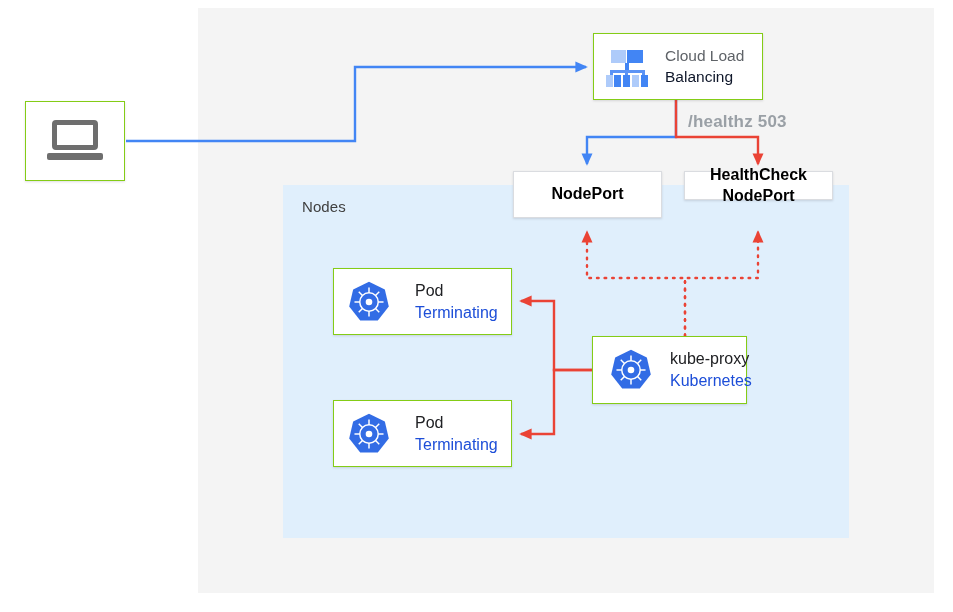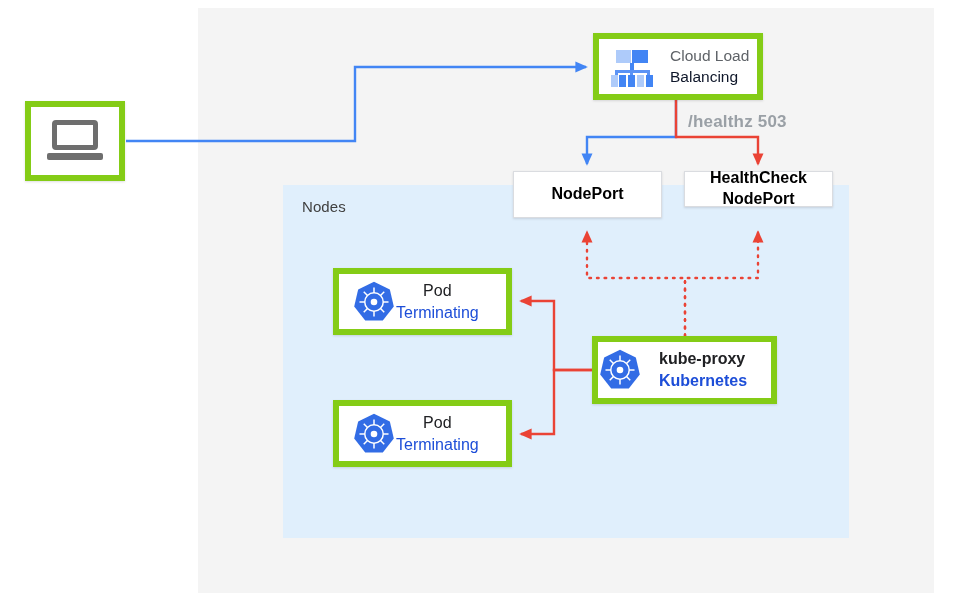--- a/index.html
+++ b/index.html
@@ -54,21 +54,21 @@
     top: 0;
     width: 953px;
     height: 612px;
     pointer-events: none;
   }
 
   
   .card {
     position: absolute;
     background: #ffffff;
-    border: 6px solid #84cc16;
+    border: 1px solid #84cc16;
     box-shadow: 0 1px 2px rgba(60,64,67,0.16);
     box-sizing: border-box;
     display: flex;
     align-items: center;
   }
   .card .txt { display: flex; flex-direction: column; justify-content: center; }
   .card .title {
     font-size: 16px;
     color: #202124;
     line-height: 1.35;
@@ -127,33 +127,32 @@
     display: flex;
     align-items: center;
     justify-content: center;
     text-align: center;
     font-size: 16px;
     font-weight: bold;
     color: #000000;
     line-height: 1.3;
   }
   .nodeport-box { left: 513px; top: 171px; width: 149px; height: 47px; }
-  .hcnodeport-box { left: 684px; top: 171px; width: 149px; height: 36px; }
+  .hcnodeport-box { left: 684px; top: 171px; width: 149px; height: 29px; }
 
   
   .pod-card { left: 333px; width: 179px; height: 67px; padding-left: 13px; }
   .pod-1 { top: 268px; }
   .pod-2 { top: 400px; }
-  .pod-card .txt { margin-left: 0; text-align: center; }
+  .pod-card .txt { margin-left: 24px; }
 
   
   .kubeproxy-card {
-    left: 592px; top: 336px; width: 185px; height: 68px;
-    padding-left: 0;
-    font-weight: bold;
+    left: 592px; top: 336px; width: 155px; height: 68px;
+    padding-left: 16px;
   }
   .kubeproxy-card .txt { margin-left: 17px; }
 
   .k8s-logo { width: 44px; height: 44px; flex: none; }
 
   .healthz-label {
     position: absolute;
     left: 688px;
     top: 112px;
     font-size: 17px;

